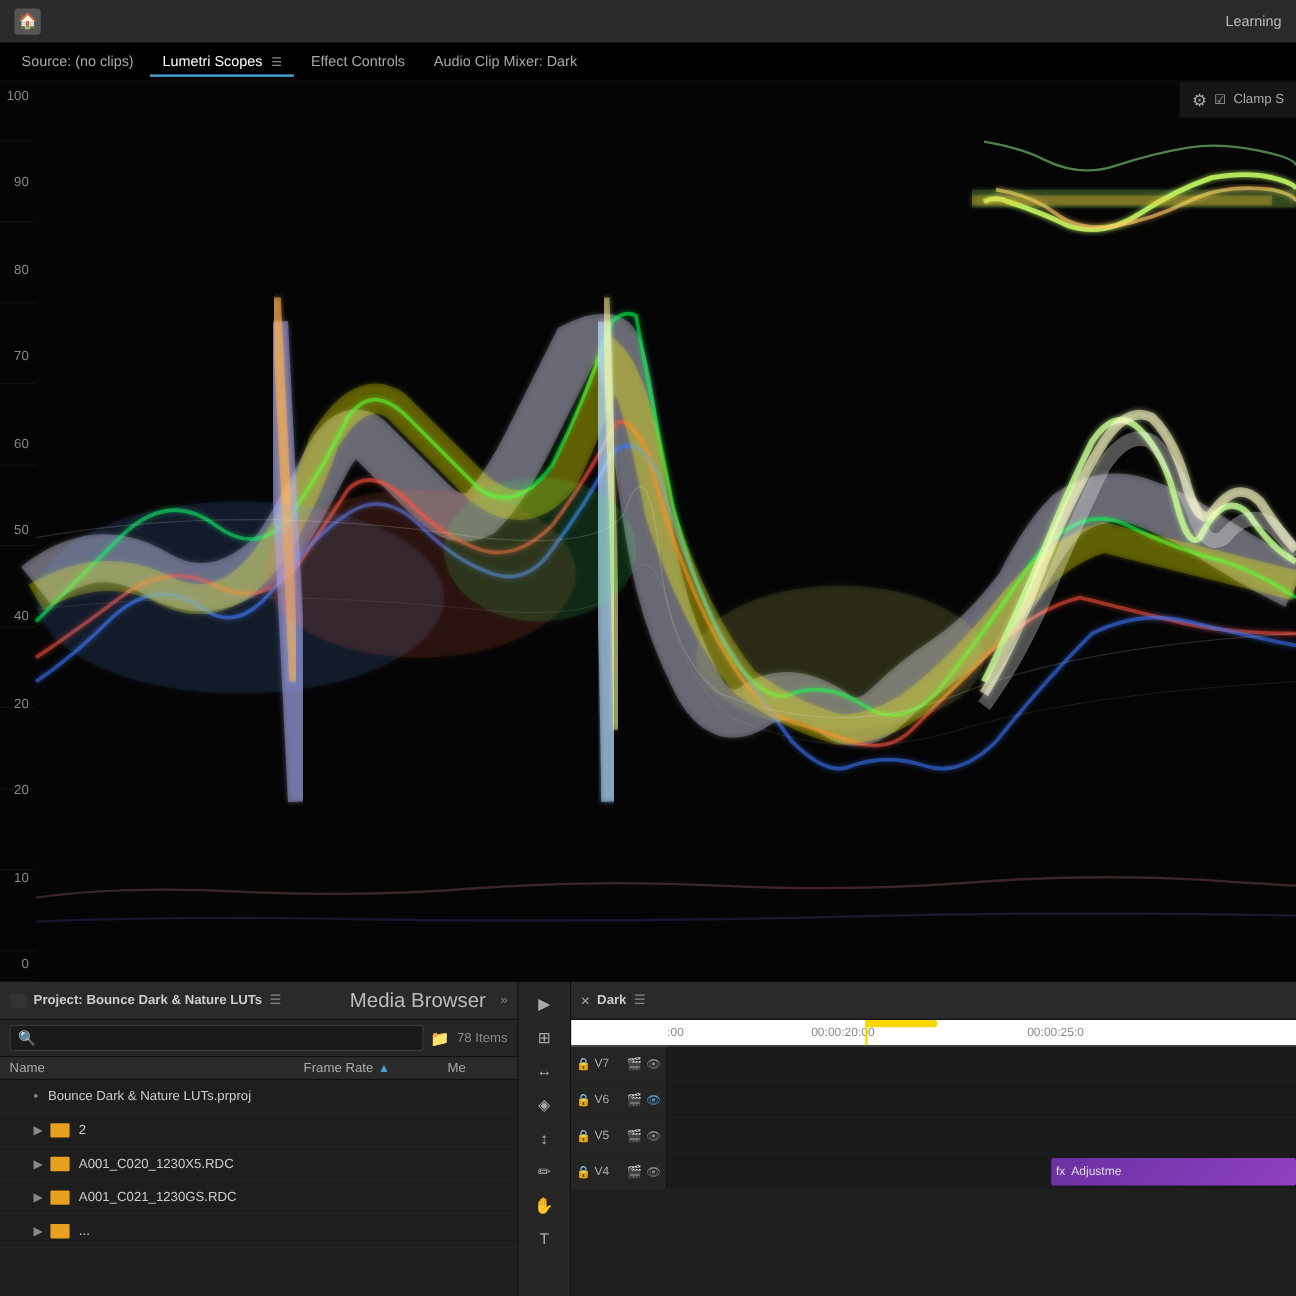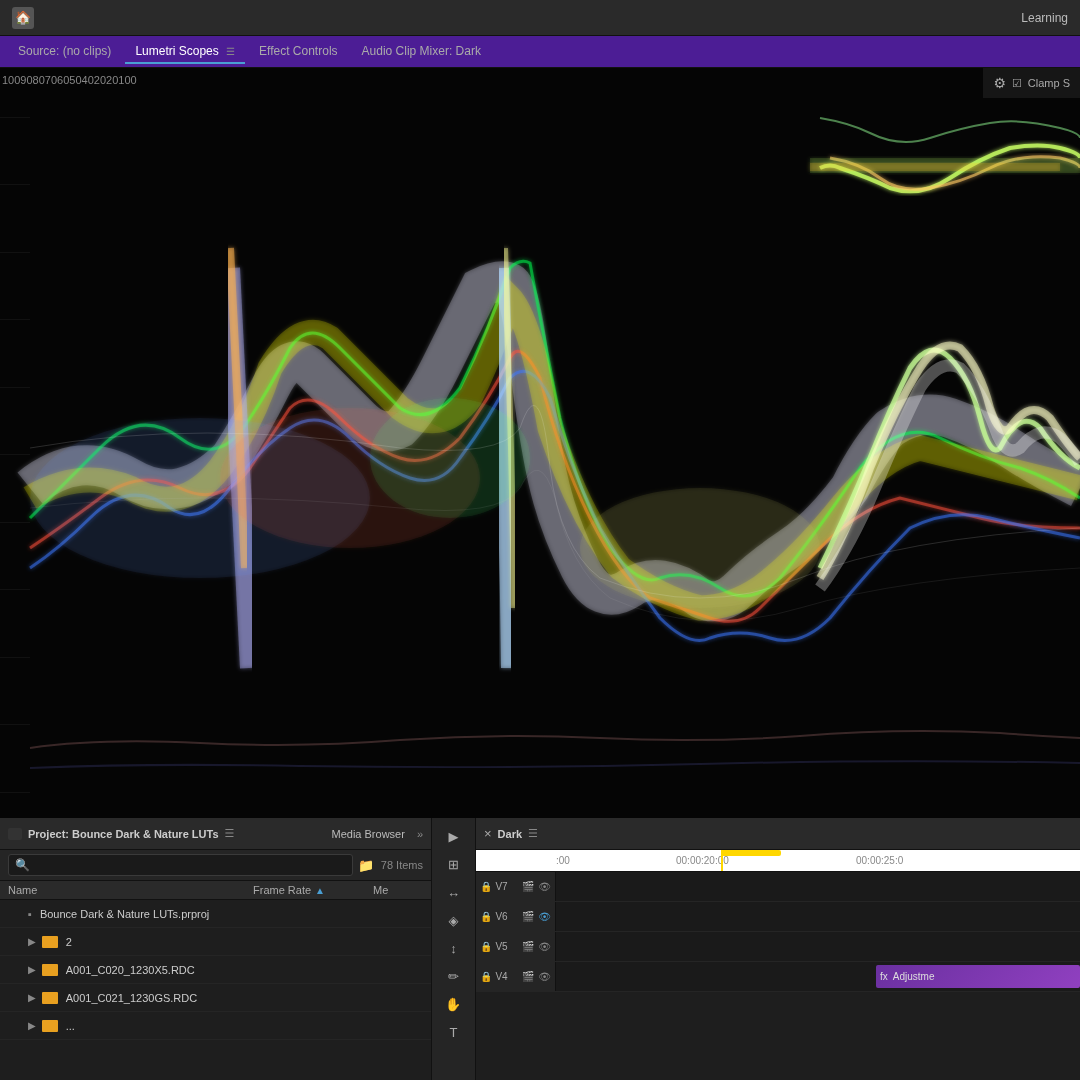--- a/index.html
+++ b/index.html
@@ -30,21 +30,21 @@
       border-radius: 3px;
       display: flex; align-items: center; justify-content: center;
       font-size: 13px; color: #ccc;
     }
     .top-bar-right { color: #bbb; font-size: 12px; }
 
     
     .tab-bar {
       display: flex;
       align-items: center;
-      background: #4c1d95;
+      background: #000000;
       height: 32px;
       padding: 0 8px;
       border-bottom: 1px solid #111;
       gap: 4px;
     }
     .tab {
       padding: 4px 10px;
       font-size: 12px;
       color: #aaa;
       cursor: pointer;
@@ -71,21 +71,21 @@
       position: absolute;
       top: 0; left: 0;
       width: 100%; height: 100%;
     }
     .scope-labels {
       position: absolute;
       top: 0; left: 0;
       height: 100%;
       width: 30px;
       display: flex;
-      flex-direction: row;
+      flex-direction: column;
       justify-content: space-between;
       padding: 6px 0 8px 2px;
       color: #888;
       font-size: 11px;
       pointer-events: none;
     }
     .scope-label { text-align: right; width: 22px; }
     .scope-clamp-bar {
       position: absolute;
       top: 0; right: 0;
@@ -118,21 +118,21 @@
       justify-content: space-between;
       background: #2a2a2a;
       height: 32px;
       padding: 12px 8px;
       border-bottom: 1px solid #111;
     }
     .panel-title-group { display: flex; align-items: center; gap: 6px; }
     .panel-title { font-size: 11px; color: #ccc; font-weight: bold; }
     .panel-menu-icon { color: #888; font-size: 11px; }
     .media-browser-btn {
-      font-size: 11px; color: #bbb; cursor: pointer;
+      font-size: 17px; color: #bbb; cursor: pointer;
       padding: 2px 6px;
     }
     .expand-arrows { color: #888; font-size: 11px; }
 
     .left-panel-toolbar {
       display: flex;
       align-items: center;
       padding: 4px 8px;
       background: #252525;
       border-bottom: 1px solid #111;

